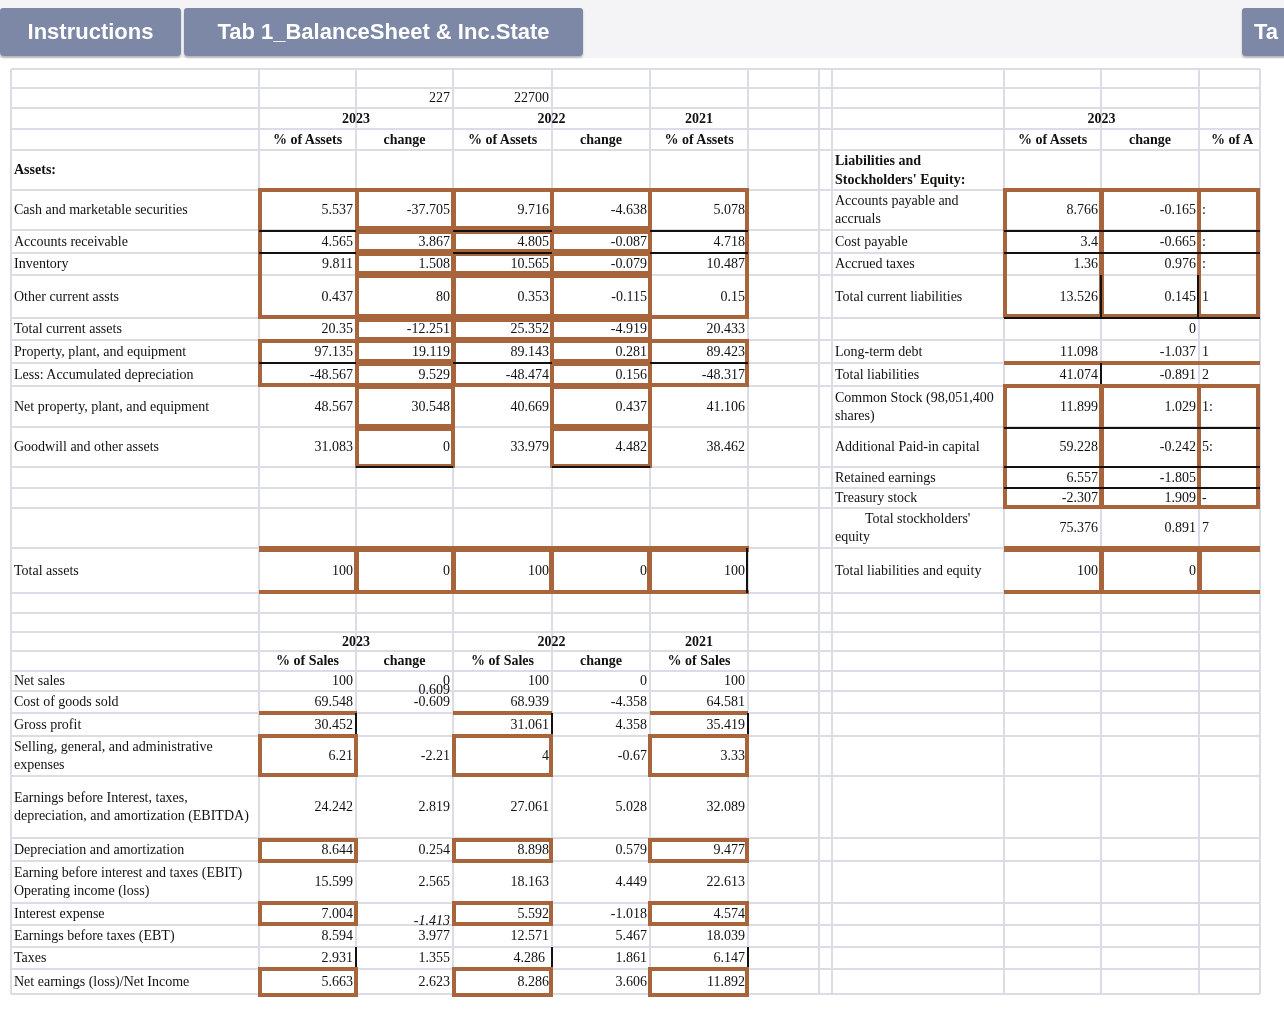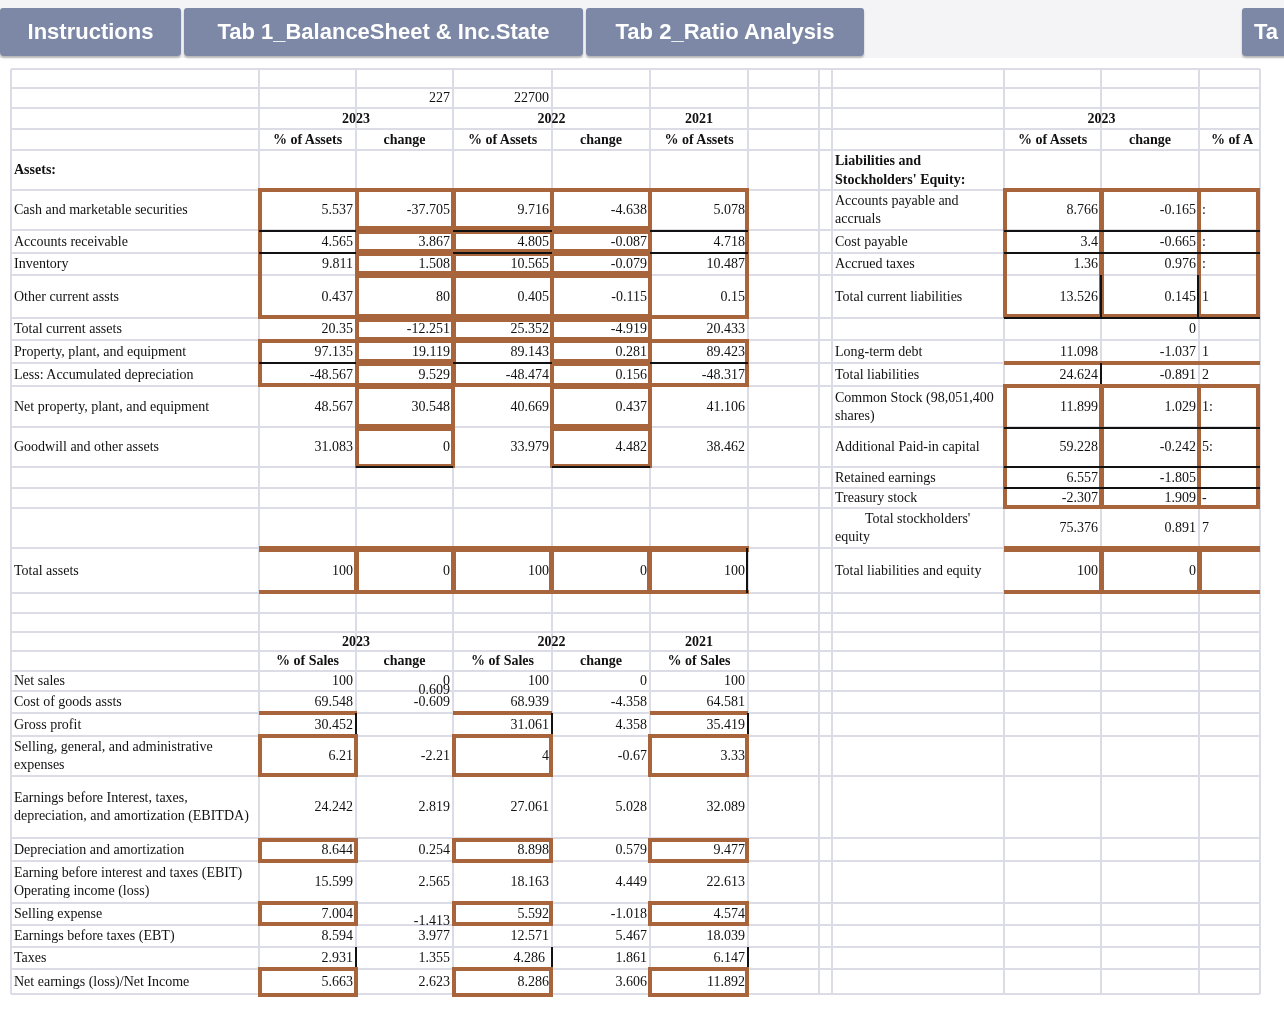--- a/index.html
+++ b/index.html
@@ -21,23 +21,20 @@
 </style>
 </head>
 <body>
 
 <div class="tabbar">
   <div class="tab" style="left:0;width:181px;">
       <span>Instructions</span>
     </div>
   <div class="tab" style="left:184px;width:399px;">
       <span>Tab 1_BalanceSheet &amp; Inc.State</span>
-    </div>
-  <div class="tab" style="left:586px;width:278px;">
-      <span>Tab 2_Ratio Analysis</span>
     </div>
   <div class="tab" style="left:1242px;width:60px;justify-content:flex-start;padding-left:12px;">
       <span>Ta</span>
     </div>
 </div>
 
 <div class="grid" id="grid">
     <div class="hl" style="left: 11px; top: 68px; width: 1249px;"></div>
     <div class="hl" style="left: 11px; top: 87px; width: 1249px;"></div>
     <div class="hl" style="left: 11px; top: 107px; width: 1249px;"></div>
@@ -213,21 +210,21 @@
     <div class="cell num" style="left: 650px; top: 230px; width: 98px; height: 23px;">4.718</div>
     <div class="cell lbl" style="left: 11px; top: 253px; width: 248px; height: 22px;">Inventory</div>
     <div class="cell num" style="left: 259px; top: 253px; width: 97px; height: 22px;">9.811</div>
     <div class="cell num" style="left: 356px; top: 253px; width: 97px; height: 22px;">1.508</div>
     <div class="cell num" style="left: 453px; top: 253px; width: 99px; height: 22px;">10.565</div>
     <div class="cell num" style="left: 552px; top: 253px; width: 98px; height: 22px;">-0.079</div>
     <div class="cell num" style="left: 650px; top: 253px; width: 98px; height: 22px;">10.487</div>
     <div class="cell lbl" style="left: 11px; top: 275px; width: 248px; height: 43px;">Other current assts</div>
     <div class="cell num" style="left: 259px; top: 275px; width: 97px; height: 43px;">0.437</div>
     <div class="cell num" style="left: 356px; top: 275px; width: 97px; height: 43px;">80</div>
-    <div class="cell num" style="left: 453px; top: 275px; width: 99px; height: 43px;">0.405</div>
+    <div class="cell num" style="left: 453px; top: 275px; width: 99px; height: 43px;">0.353</div>
     <div class="cell num" style="left: 552px; top: 275px; width: 98px; height: 43px;">-0.115</div>
     <div class="cell num" style="left: 650px; top: 275px; width: 98px; height: 43px;">0.15</div>
     <div class="cell lbl" style="left: 11px; top: 318px; width: 248px; height: 22px;">Total current assets</div>
     <div class="cell num" style="left: 259px; top: 318px; width: 97px; height: 22px;">20.35</div>
     <div class="cell num" style="left: 356px; top: 318px; width: 97px; height: 22px;">-12.251</div>
     <div class="cell num" style="left: 453px; top: 318px; width: 99px; height: 22px;">25.352</div>
     <div class="cell num" style="left: 552px; top: 318px; width: 98px; height: 22px;">-4.919</div>
     <div class="cell num" style="left: 650px; top: 318px; width: 98px; height: 22px;">20.433</div>
     <div class="cell lbl" style="left: 11px; top: 340px; width: 248px; height: 23px;">Property, plant, and equipment</div>
     <div class="cell num" style="left: 259px; top: 340px; width: 97px; height: 23px;">97.135</div>
@@ -277,21 +274,21 @@
     <div class="cell lbl" style="left: 1199px; top: 275px; width: 85px; height: 43px;">1</div>
     <div class="cell lbl" style="left: 832px; top: 318px; width: 172px; height: 22px;"></div>
     <div class="cell num" style="left: 1004px; top: 318px; width: 97px; height: 22px;"></div>
     <div class="cell num" style="left: 1101px; top: 318px; width: 98px; height: 22px;">0</div>
     <div class="cell lbl" style="left: 1199px; top: 318px; width: 85px; height: 22px;"></div>
     <div class="cell lbl" style="left: 832px; top: 340px; width: 172px; height: 23px;">Long-term debt</div>
     <div class="cell num" style="left: 1004px; top: 340px; width: 97px; height: 23px;">11.098</div>
     <div class="cell num" style="left: 1101px; top: 340px; width: 98px; height: 23px;">-1.037</div>
     <div class="cell lbl" style="left: 1199px; top: 340px; width: 85px; height: 23px;">1</div>
     <div class="cell lbl" style="left: 832px; top: 363px; width: 172px; height: 23px;">Total liabilities</div>
-    <div class="cell num" style="left: 1004px; top: 363px; width: 97px; height: 23px;">24.624</div>
+    <div class="cell num" style="left: 1004px; top: 363px; width: 97px; height: 23px;">41.074</div>
     <div class="cell num" style="left: 1101px; top: 363px; width: 98px; height: 23px;">-0.891</div>
     <div class="cell lbl" style="left: 1199px; top: 363px; width: 85px; height: 23px;">2</div>
     <div class="cell lbl" style="left: 832px; top: 386px; width: 172px; height: 41px;">Common Stock (98,051,400 shares)</div>
     <div class="cell num" style="left: 1004px; top: 386px; width: 97px; height: 41px;">11.899</div>
     <div class="cell num" style="left: 1101px; top: 386px; width: 98px; height: 41px;">1.029</div>
     <div class="cell lbl" style="left: 1199px; top: 386px; width: 85px; height: 41px;">1:</div>
     <div class="cell lbl" style="left: 832px; top: 427px; width: 172px; height: 40px;">Additional Paid-in capital</div>
     <div class="cell num" style="left: 1004px; top: 427px; width: 97px; height: 40px;">59.228</div>
     <div class="cell num" style="left: 1101px; top: 427px; width: 98px; height: 40px;">-0.242</div>
     <div class="cell lbl" style="left: 1199px; top: 427px; width: 85px; height: 40px;">5:</div>
@@ -318,21 +315,21 @@
     <div class="cell ctr bold" style="left: 356px; top: 651px; width: 97px; height: 20px;">change</div>
     <div class="cell ctr bold" style="left: 453px; top: 651px; width: 99px; height: 20px;">% of Sales</div>
     <div class="cell ctr bold" style="left: 552px; top: 651px; width: 98px; height: 20px;">change</div>
     <div class="cell ctr bold" style="left: 650px; top: 651px; width: 98px; height: 20px;">% of Sales</div>
     <div class="cell lbl" style="left: 11px; top: 671px; width: 248px; height: 20px;">Net sales</div>
     <div class="cell num" style="left: 259px; top: 671px; width: 97px; height: 20px;">100</div>
     <div class="cell num" style="left: 356px; top: 671px; width: 97px; height: 20px;">0</div>
     <div class="cell num" style="left: 453px; top: 671px; width: 99px; height: 20px;">100</div>
     <div class="cell num" style="left: 552px; top: 671px; width: 98px; height: 20px;">0</div>
     <div class="cell num" style="left: 650px; top: 671px; width: 98px; height: 20px;">100</div>
-    <div class="cell lbl" style="left: 11px; top: 691px; width: 248px; height: 22px;">Cost of goods assts</div>
+    <div class="cell lbl" style="left: 11px; top: 691px; width: 248px; height: 22px;">Cost of goods sold</div>
     <div class="cell num" style="left: 259px; top: 691px; width: 97px; height: 22px;">69.548</div>
     <div class="cell num" style="left: 356px; top: 691px; width: 97px; height: 22px;">-0.609</div>
     <div class="cell num" style="left: 453px; top: 691px; width: 99px; height: 22px;">68.939</div>
     <div class="cell num" style="left: 552px; top: 691px; width: 98px; height: 22px;">-4.358</div>
     <div class="cell num" style="left: 650px; top: 691px; width: 98px; height: 22px;">64.581</div>
     <div class="cell lbl" style="left: 11px; top: 713px; width: 248px; height: 23px;">Gross profit</div>
     <div class="cell num" style="left: 259px; top: 713px; width: 97px; height: 23px;">30.452</div>
     <div class="cell num" style="left: 356px; top: 678px; width: 97px; height: 23px;">0.609</div>
     <div class="cell num" style="left: 453px; top: 713px; width: 99px; height: 23px;">31.061</div>
     <div class="cell num" style="left: 552px; top: 713px; width: 98px; height: 23px;">4.358</div>
@@ -354,23 +351,23 @@
     <div class="cell num" style="left: 356px; top: 838px; width: 97px; height: 23px;">0.254</div>
     <div class="cell num" style="left: 453px; top: 838px; width: 99px; height: 23px;">8.898</div>
     <div class="cell num" style="left: 552px; top: 838px; width: 98px; height: 23px;">0.579</div>
     <div class="cell num" style="left: 650px; top: 838px; width: 98px; height: 23px;">9.477</div>
     <div class="cell lbl" style="left: 11px; top: 861px; width: 248px; height: 42px;">Earning before interest and taxes (EBIT) Operating income (loss)</div>
     <div class="cell num" style="left: 259px; top: 861px; width: 97px; height: 42px;">15.599</div>
     <div class="cell num" style="left: 356px; top: 861px; width: 97px; height: 42px;">2.565</div>
     <div class="cell num" style="left: 453px; top: 861px; width: 99px; height: 42px;">18.163</div>
     <div class="cell num" style="left: 552px; top: 861px; width: 98px; height: 42px;">4.449</div>
     <div class="cell num" style="left: 650px; top: 861px; width: 98px; height: 42px; text-align: right;">22.613</div>
-    <div class="cell lbl" style="left: 11px; top: 903px; width: 248px; height: 22px;">Selling expense</div>
+    <div class="cell lbl" style="left: 11px; top: 903px; width: 248px; height: 22px;">Interest expense</div>
     <div class="cell num" style="left: 259px; top: 903px; width: 97px; height: 22px;">7.004</div>
-    <div class="cell num" style="left: 356px; top: 903px; width: 97px; height: 35px;">-1.413</div>
+    <div class="cell num" style="left: 356px; top: 903px; width: 97px; height: 35px; font-style: italic;">-1.413</div>
     <div class="cell num" style="left: 453px; top: 903px; width: 99px; height: 22px;">5.592</div>
     <div class="cell num" style="left: 552px; top: 903px; width: 98px; height: 22px;">-1.018</div>
     <div class="cell num" style="left: 650px; top: 903px; width: 98px; height: 22px;">4.574</div>
     <div class="cell lbl" style="left: 11px; top: 925px; width: 248px; height: 22px;">Earnings before taxes (EBT)</div>
     <div class="cell num" style="left: 259px; top: 925px; width: 97px; height: 22px;">8.594</div>
     <div class="cell num" style="left: 356px; top: 925px; width: 97px; height: 22px;">3.977</div>
     <div class="cell num" style="left: 453px; top: 925px; width: 99px; height: 22px;">12.571</div>
     <div class="cell num" style="left: 552px; top: 925px; width: 98px; height: 22px;">5.467</div>
     <div class="cell num" style="left: 650px; top: 925px; width: 98px; height: 22px;">18.039</div>
     <div class="cell lbl" style="left: 11px; top: 947px; width: 248px; height: 22px;">Taxes</div>

